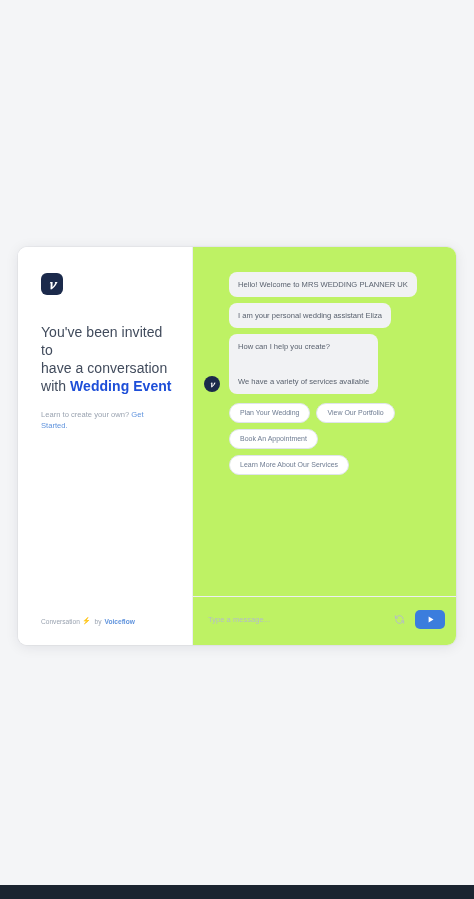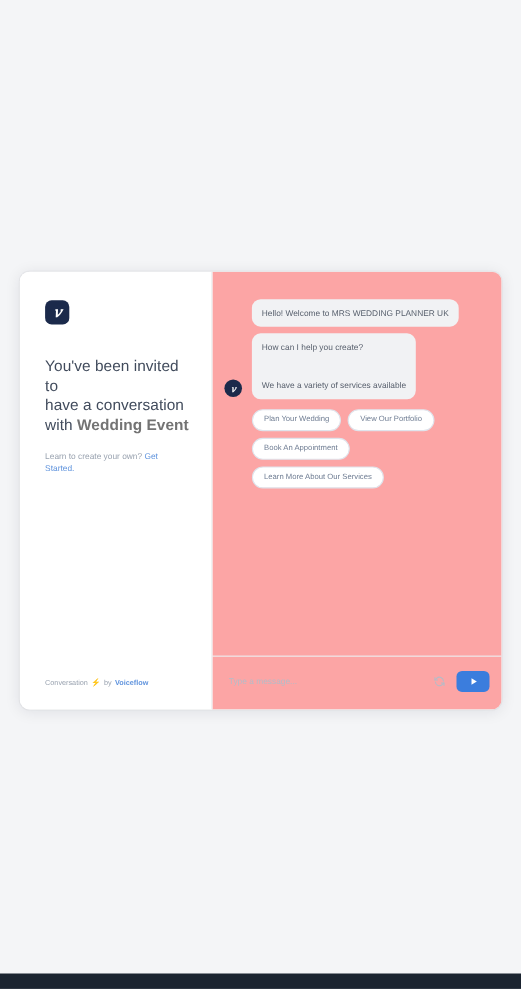--- a/index.html
+++ b/index.html
@@ -59,21 +59,21 @@
   }
   #invite-heading {
     font-size: 14px;
     line-height: 18px;
     color: #414b5c;
     font-weight: 400;
     letter-spacing: 0.05px;
     margin: 0 0 14px 0;
   }
   #invite-heading .accent {
-    color: #737373;
+    color: #1d4ed8;
     font-weight: 700;
     text-align: center;
   }
   #invite-sub {
     font-size: 7.6px;
     line-height: 11px;
     color: #9aa3b0;
     margin: 0;
   }
   #invite-sub .link {
@@ -94,21 +94,21 @@
   }
   #footer-credit .bolt { color: #f2c744; font-size: 7px; }
   #footer-credit .vf { color: #5f93dd; font-weight: 700; }
 
   
   #chat-panel {
     flex: 1 1 auto;
     display: flex;
     flex-direction: column;
     min-width: 0;
-    background: #fca5a5;
+    background: #bef264;
   }
   #message-list {
     flex: 1 1 auto;
     padding: 25px 16px 8px 8px;
     overflow: hidden;
     position: relative;
   }
 
   .msg-row { display: flex; align-items: flex-end; margin-bottom: 6px; }
   .msg-avatar-slot { width: 22px; flex: 0 0 22px; margin-right: 6px; }
@@ -233,20 +233,26 @@
 
     <div id="message-list">
 
       <div class="msg-row">
         <div class="msg-avatar-slot"></div>
         <div class="bubble">
           <p>Hello! Welcome to MRS WEDDING PLANNER UK</p>
         </div>
       </div>
 
+      <div class="msg-row">
+        <div class="msg-avatar-slot"></div>
+        <div class="bubble">
+          <p>I am your personal wedding assistant Eliza</p>
+        </div>
+      </div>
 
       <div class="msg-row">
         <div class="msg-avatar-slot">
           <div class="msg-avatar">
             <span>𝑣</span>
           </div>
         </div>
         <div class="bubble">
           <p>How can I help you create?</p>
           <p>We have a variety of services available</p>

